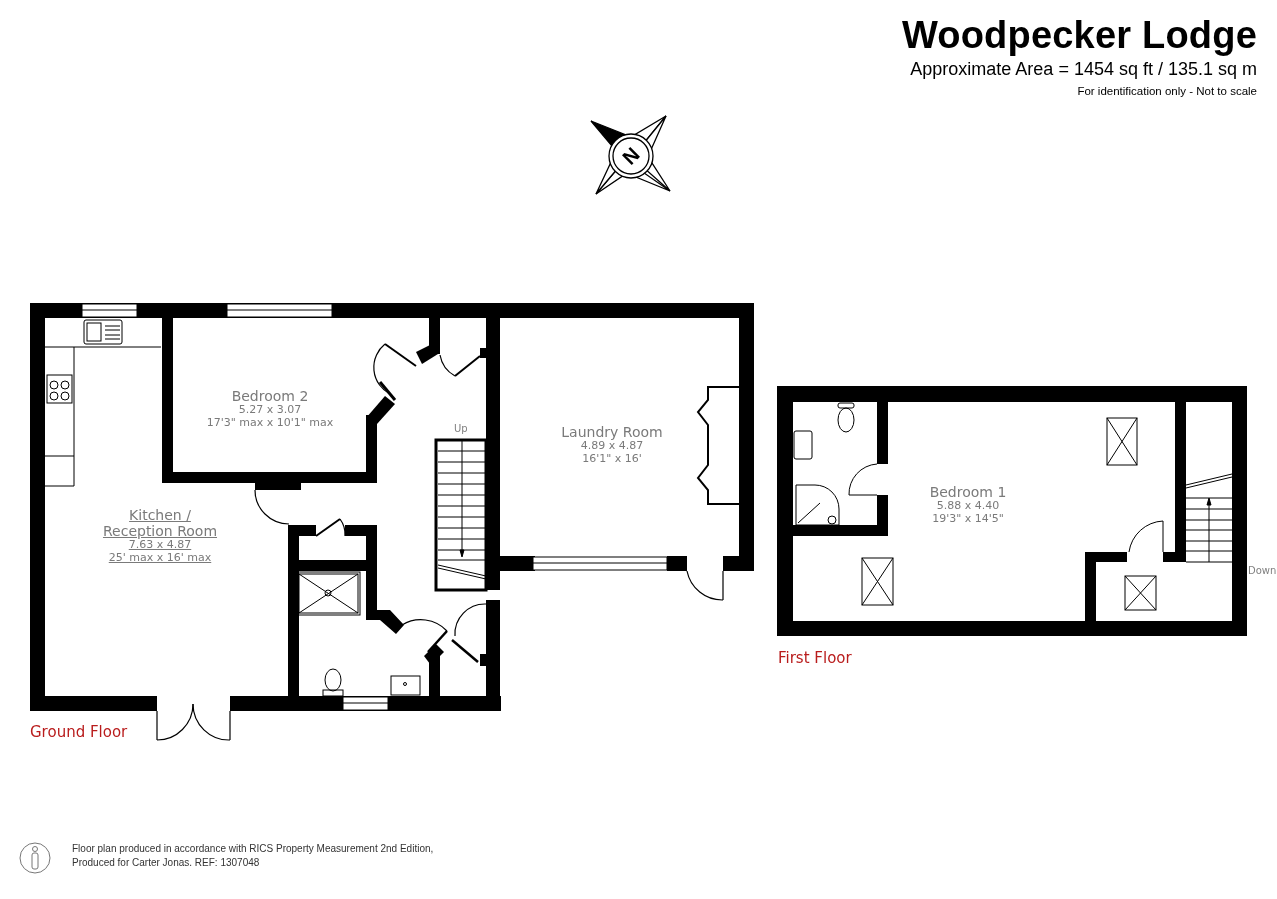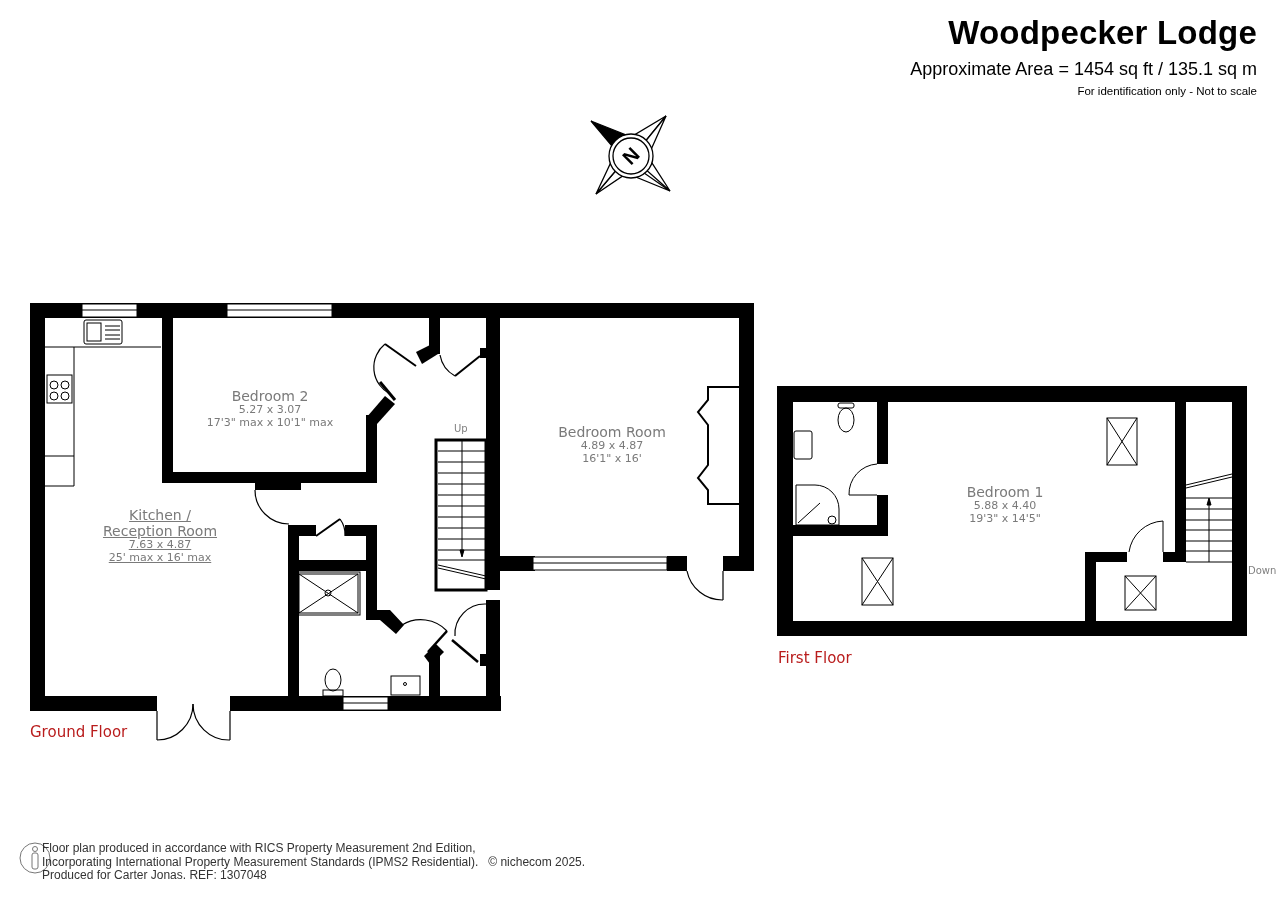--- a/index.html
+++ b/index.html
@@ -1,26 +1,26 @@
 <!DOCTYPE html>
 <html><head>
 <meta charset="utf-8">
 <style>
   html, body { margin: 0; padding: 0; background: #ffffff; }
   body { width: 1277px; height: 899px; position: relative; overflow: hidden; font-family: "DejaVu Sans", sans-serif; }
-  .title { position: absolute; right: 20px; top: 14px; font-family: "Liberation Sans", sans-serif; font-weight: bold; font-size: 33px; color: #000; letter-spacing: 0.2px; }
+  .title { position: absolute; right: 20px; top: 14px; font-family: "Liberation Sans", sans-serif; font-weight: bold; font-size: 38px; color: #000; letter-spacing: 0.2px; }
   .area { position: absolute; right: 20px; top: 59px; font-family: "Liberation Sans", sans-serif; font-size: 18px; color: #000; text-align: center; }
   .disclaimer { position: absolute; right: 20px; top: 85px; font-family: "Liberation Sans", sans-serif; font-size: 11.5px; color: #000; margin-left: 48px; }
   svg.plan { position: absolute; left: 0; top: 0; }
   .room-label { position: absolute; text-align: center; color: #7a7a7a; font-family: "DejaVu Sans", sans-serif; line-height: 1.15; }
   .room-label .name { font-size: 14px; display: block; }
   .room-label .dim { font-size: 11px; display: block; }
   .floor-label { position: absolute; color: #b91c1c; font-family: "DejaVu Sans", sans-serif; font-size: 15px; }
   .stair-label { position: absolute; color: #808080; font-family: "DejaVu Sans", sans-serif; font-size: 10px; }
-  .footer { position: absolute; left: 42px; top: 842px; font-family: "Liberation Sans", sans-serif; font-size: 12px; color: #333; line-height: 13.5px; }
+  .footer { position: absolute; left: 72px; top: 842px; font-family: "Liberation Sans", sans-serif; font-size: 10px; color: #333; line-height: 13.5px; }
   .footer .copy { margin-left: 10px; }
   .person-icon { position: absolute; left: 19px; top: 840px; width: 32px; height: 36px; }
 </style>
 </head>
 <body>
 
 <div class="title">Woodpecker Lodge</div>
 <div class="area">Approximate Area = 1454 sq ft / 135.1 sq m</div>
 <div class="disclaimer">For identification only - Not to scale</div>
 
@@ -231,38 +231,37 @@
   <span class="dim">5.27 x 3.07</span>
   <span class="dim">17'3" max x 10'1" max</span>
 </div>
 <div class="room-label" style="left:80px; top:507px; width:160px;text-decoration:underline;">
   <span class="name">Kitchen /</span>
   <span class="name">Reception Room</span>
   <span class="dim">7.63 x 4.87</span>
   <span class="dim">25' max x 16' max</span>
 </div>
 <div class="room-label" style="left:542px; top:424px; width:140px;">
-  <span class="name">Bedroom Room</span>
+  <span class="name">Laundry Room</span>
   <span class="dim">4.89 x 4.87</span>
   <span class="dim">16'1" x 16'</span>
 </div>
-<div class="room-label" style="left:945px; top:484px; width:120px;">
+<div class="room-label" style="left:908px; top:484px; width:120px;">
   <span class="name">Bedroom 1</span>
   <span class="dim">5.88 x 4.40</span>
   <span class="dim">19'3" x 14'5"</span>
 </div>
 
 <div class="stair-label" style="left:454px; top:423px;">Up</div>
 <div class="stair-label" style="left:1248px; top:565px;">Down</div>
 
 <div class="floor-label" style="left:30px; top:723px;">Ground Floor</div>
 <div class="floor-label" style="left:778px; top:649px;">First Floor</div>
 
 <svg class="person-icon" viewBox="0 0 32 36">
   <circle cx="16" cy="18" r="15" fill="none" stroke="#777" stroke-width="1"></circle>
   <circle cx="16" cy="9" r="2.5" fill="none" stroke="#777" stroke-width="1"></circle>
   <rect x="13" y="13" width="6" height="16" rx="2" fill="none" stroke="#777" stroke-width="1"></rect>
 </svg>
 <div class="footer">
   <div>Floor plan produced in accordance with RICS Property Measurement 2nd Edition,</div>
-  <div><span>Incorporating International Property Measurement Standards (IPMS2 Residential).</span><span class="copy">© nichecom 2025.</span></div>
   <div>Produced for Carter Jonas.   REF: 1307048</div>
 </div>
 
 </body></html>

